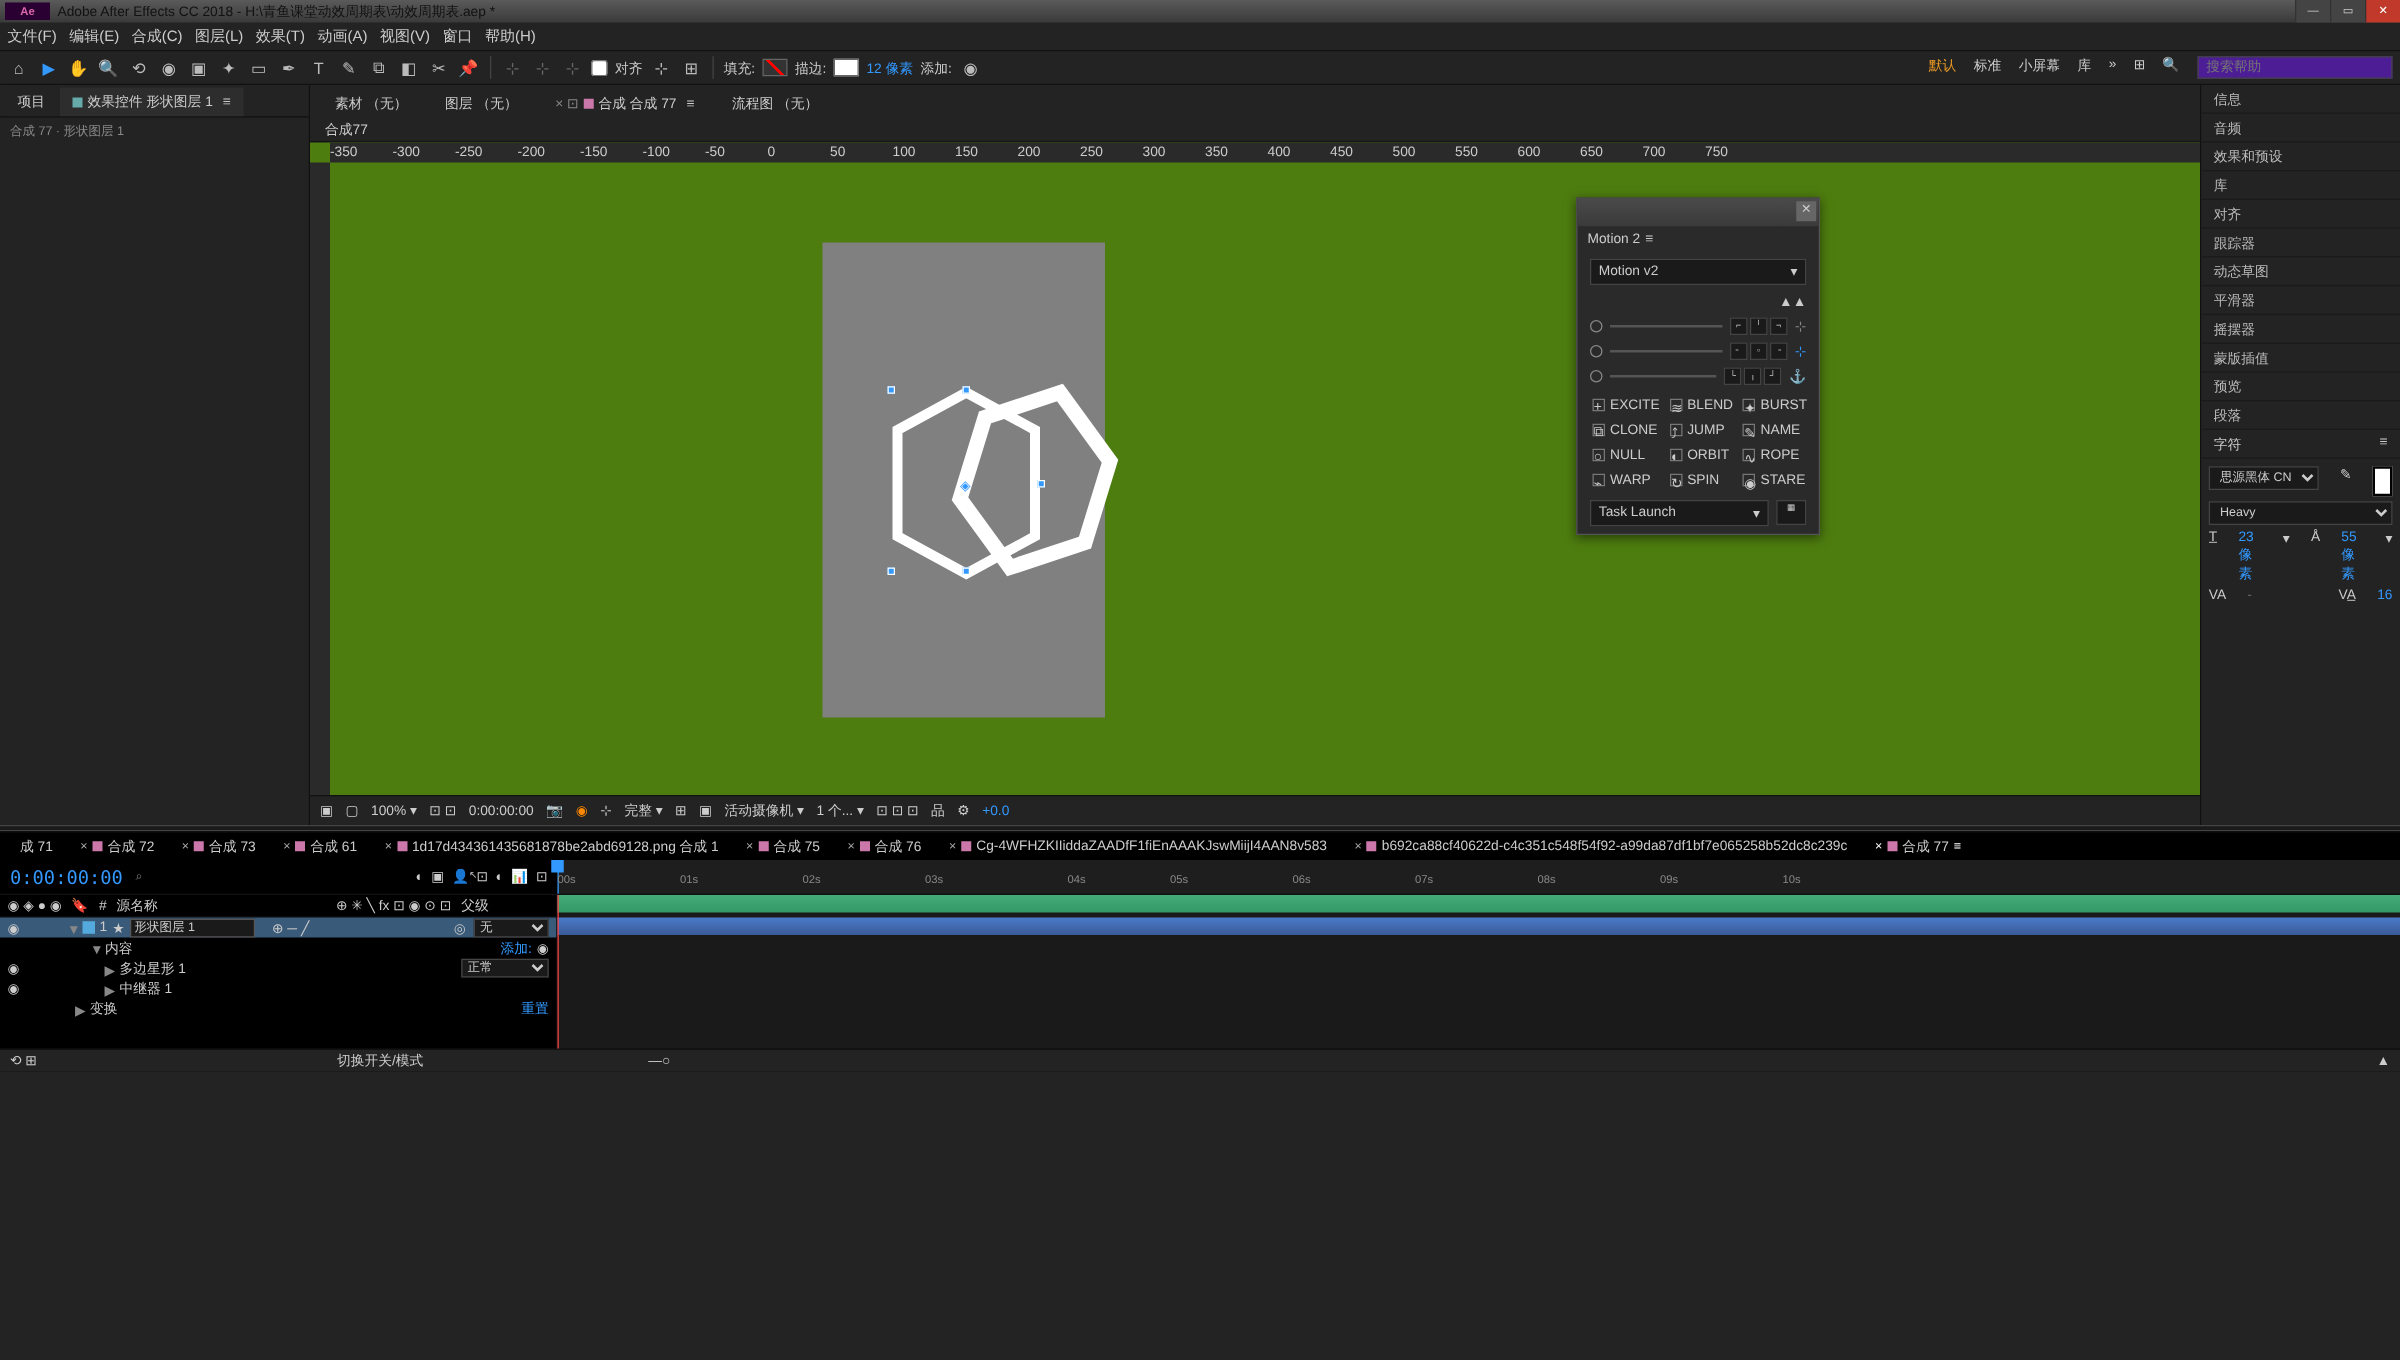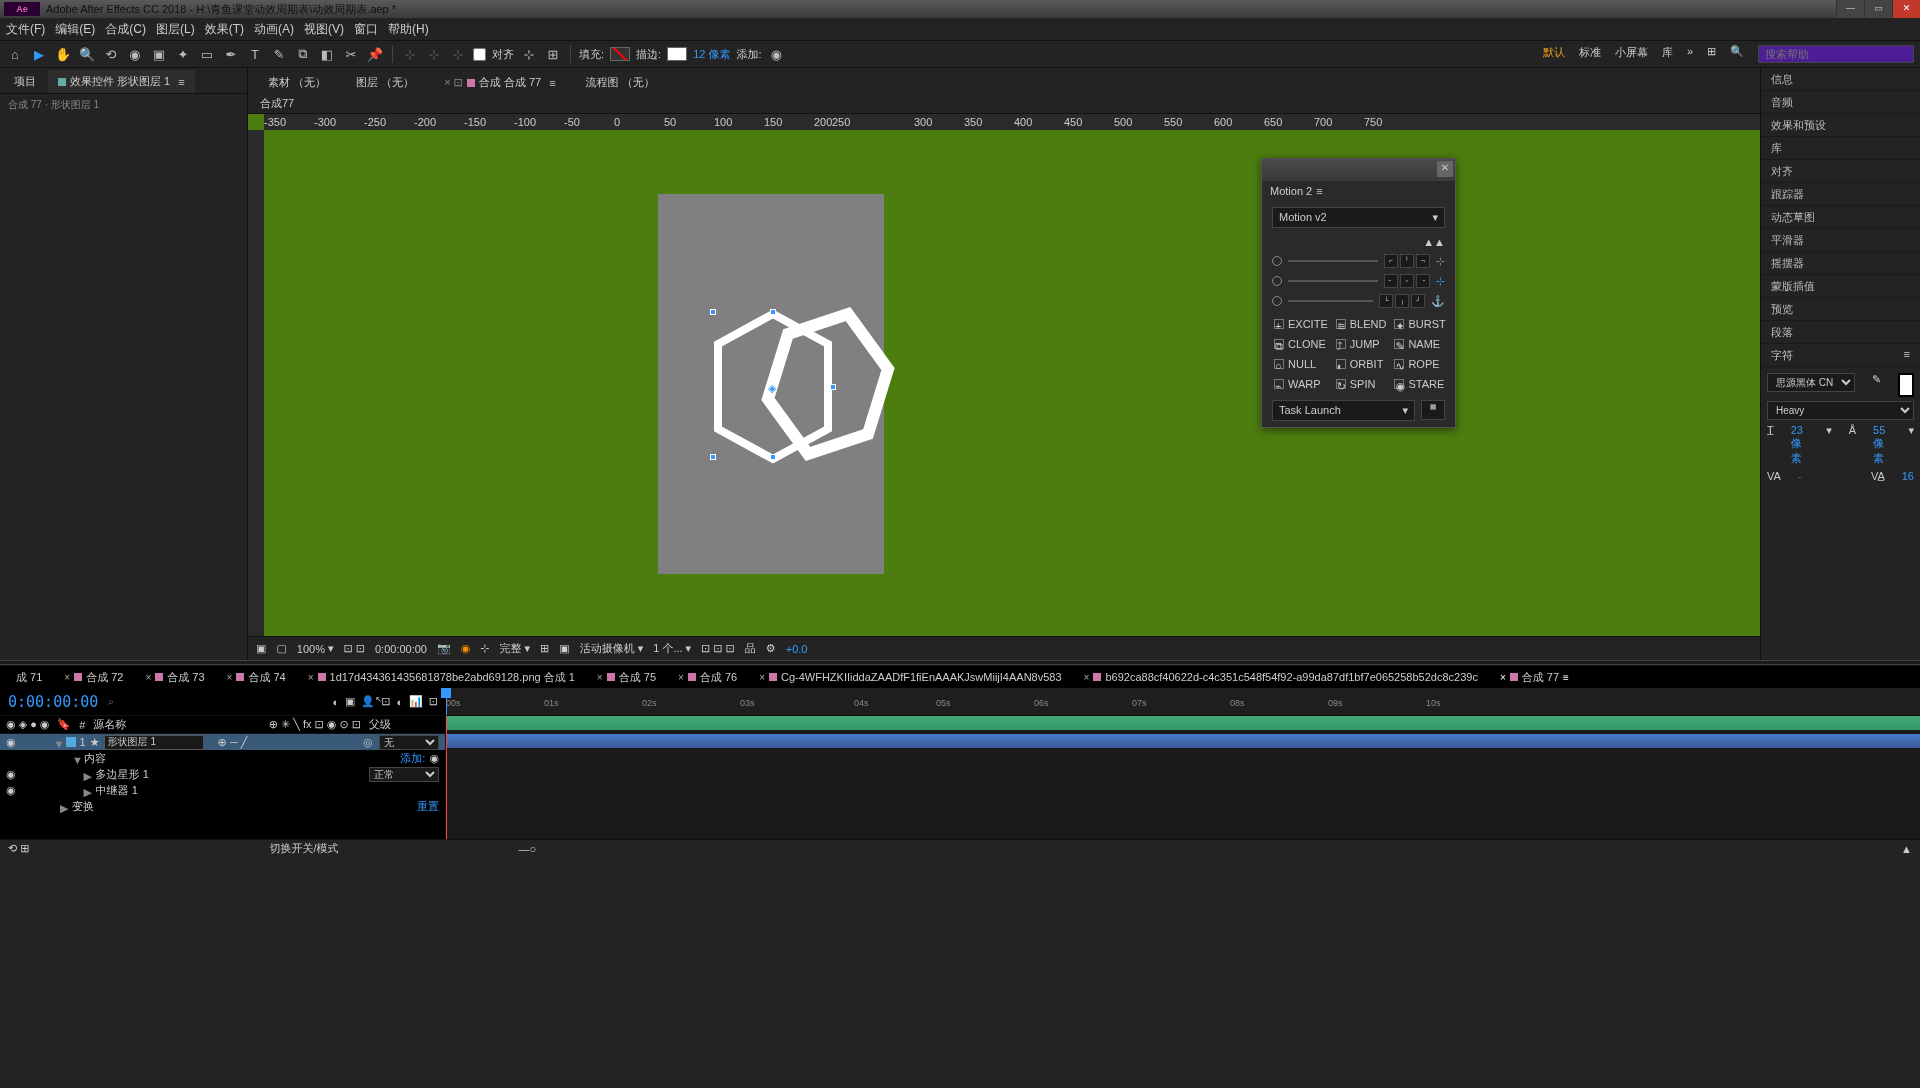--- a/index.html
+++ b/index.html
@@ -210,21 +210,21 @@
           <span style="left: 100px;">-250</span>
           <span style="left: 150px;">-200</span>
           <span style="left: 200px;">-150</span>
           <span style="left: 250px;">-100</span>
           <span style="left: 300px;">-50</span>
           <span style="left: 350px;">0</span>
           <span style="left: 400px;">50</span>
           <span style="left: 450px;">100</span>
           <span style="left: 500px;">150</span>
           <span style="left: 550px;">200</span>
-          <span style="left: 568px;">250</span>
+          <span style="left: 600px;">250</span>
           <span style="left: 650px;">300</span>
           <span style="left: 700px;">350</span>
           <span style="left: 750px;">400</span>
           <span style="left: 800px;">450</span>
           <span style="left: 850px;">500</span>
           <span style="left: 900px;">550</span>
           <span style="left: 950px;">600</span>
           <span style="left: 1000px;">650</span>
           <span style="left: 1050px;">700</span>
           <span style="left: 1100px;">750</span>
@@ -414,21 +414,21 @@
 
 <div class="resize-bar"></div>
 
 <div class="timeline">
   <div class="tl-tabs">
     <div class="tl-tab">
         <span>成 71</span>
       </div>
     <div class="tl-tab">×<div class="sq"></div><span>合成 72</span></div>
     <div class="tl-tab">×<div class="sq"></div><span>合成 73</span></div>
-    <div class="tl-tab">×<div class="sq"></div><span>合成 74</span></div>
+    <div class="tl-tab">×<div class="sq"></div><span>合成 61</span></div>
     <div class="tl-tab">×<div class="sq"></div><span>1d17d434361435681878be2abd69128.png 合成 1</span></div>
     <div class="tl-tab">×<div class="sq"></div><span>合成 75</span></div>
     <div class="tl-tab">×<div class="sq"></div><span>合成 76</span></div>
     <div class="tl-tab">×<div class="sq"></div><span>Cg-4WFHZKIIiddaZAADfF1fiEnAAAKJswMiijI4AAN8v583</span></div>
     <div class="tl-tab">×<div class="sq"></div><span>b692ca88cf40622d-c4c351c548f54f92-a99da87df1bf7e065258b52dc8c239c</span></div>
     <div class="tl-tab active">×<div class="sq"></div><span>合成 77</span> ≡</div>
   </div>
   <div class="tl-header">
     <div class="tl-time">
       <span class="timecode">0:00:00:00</span>

